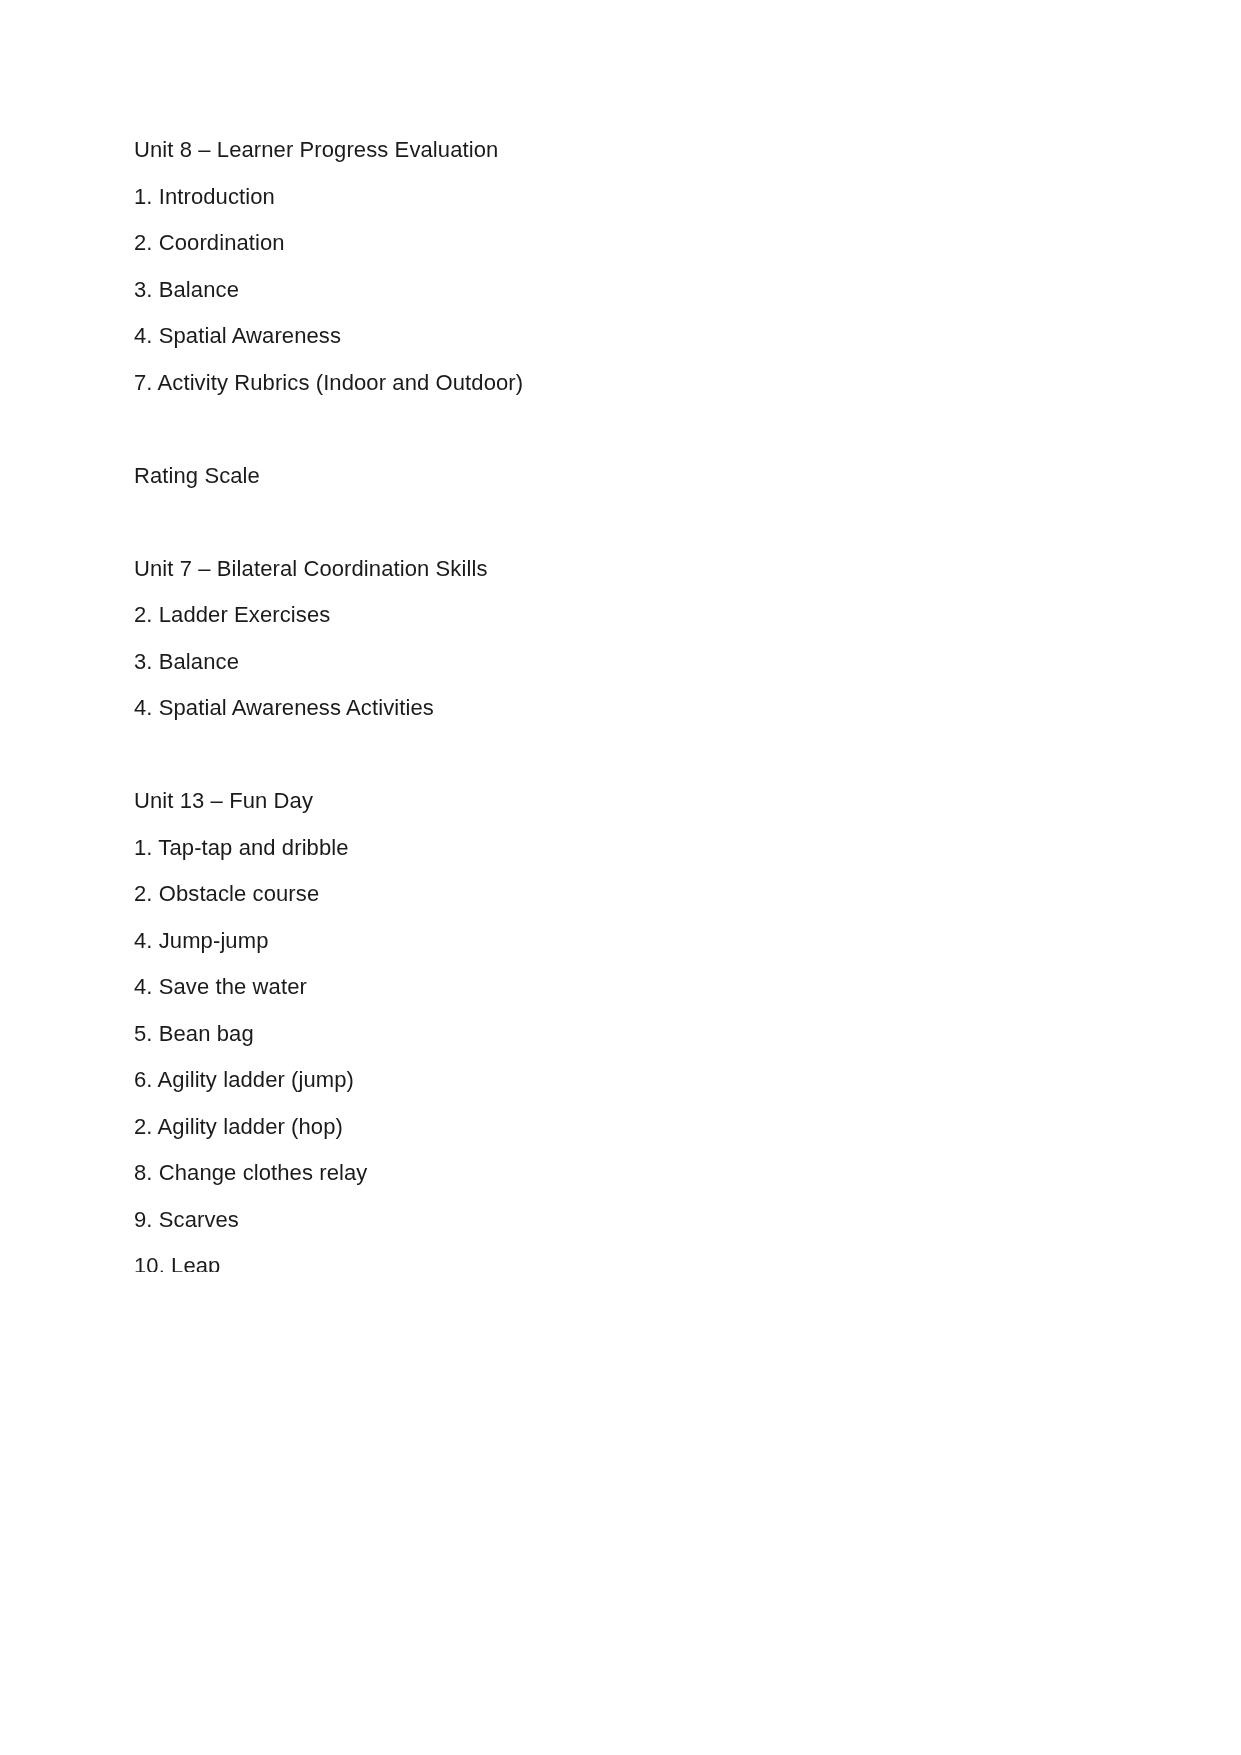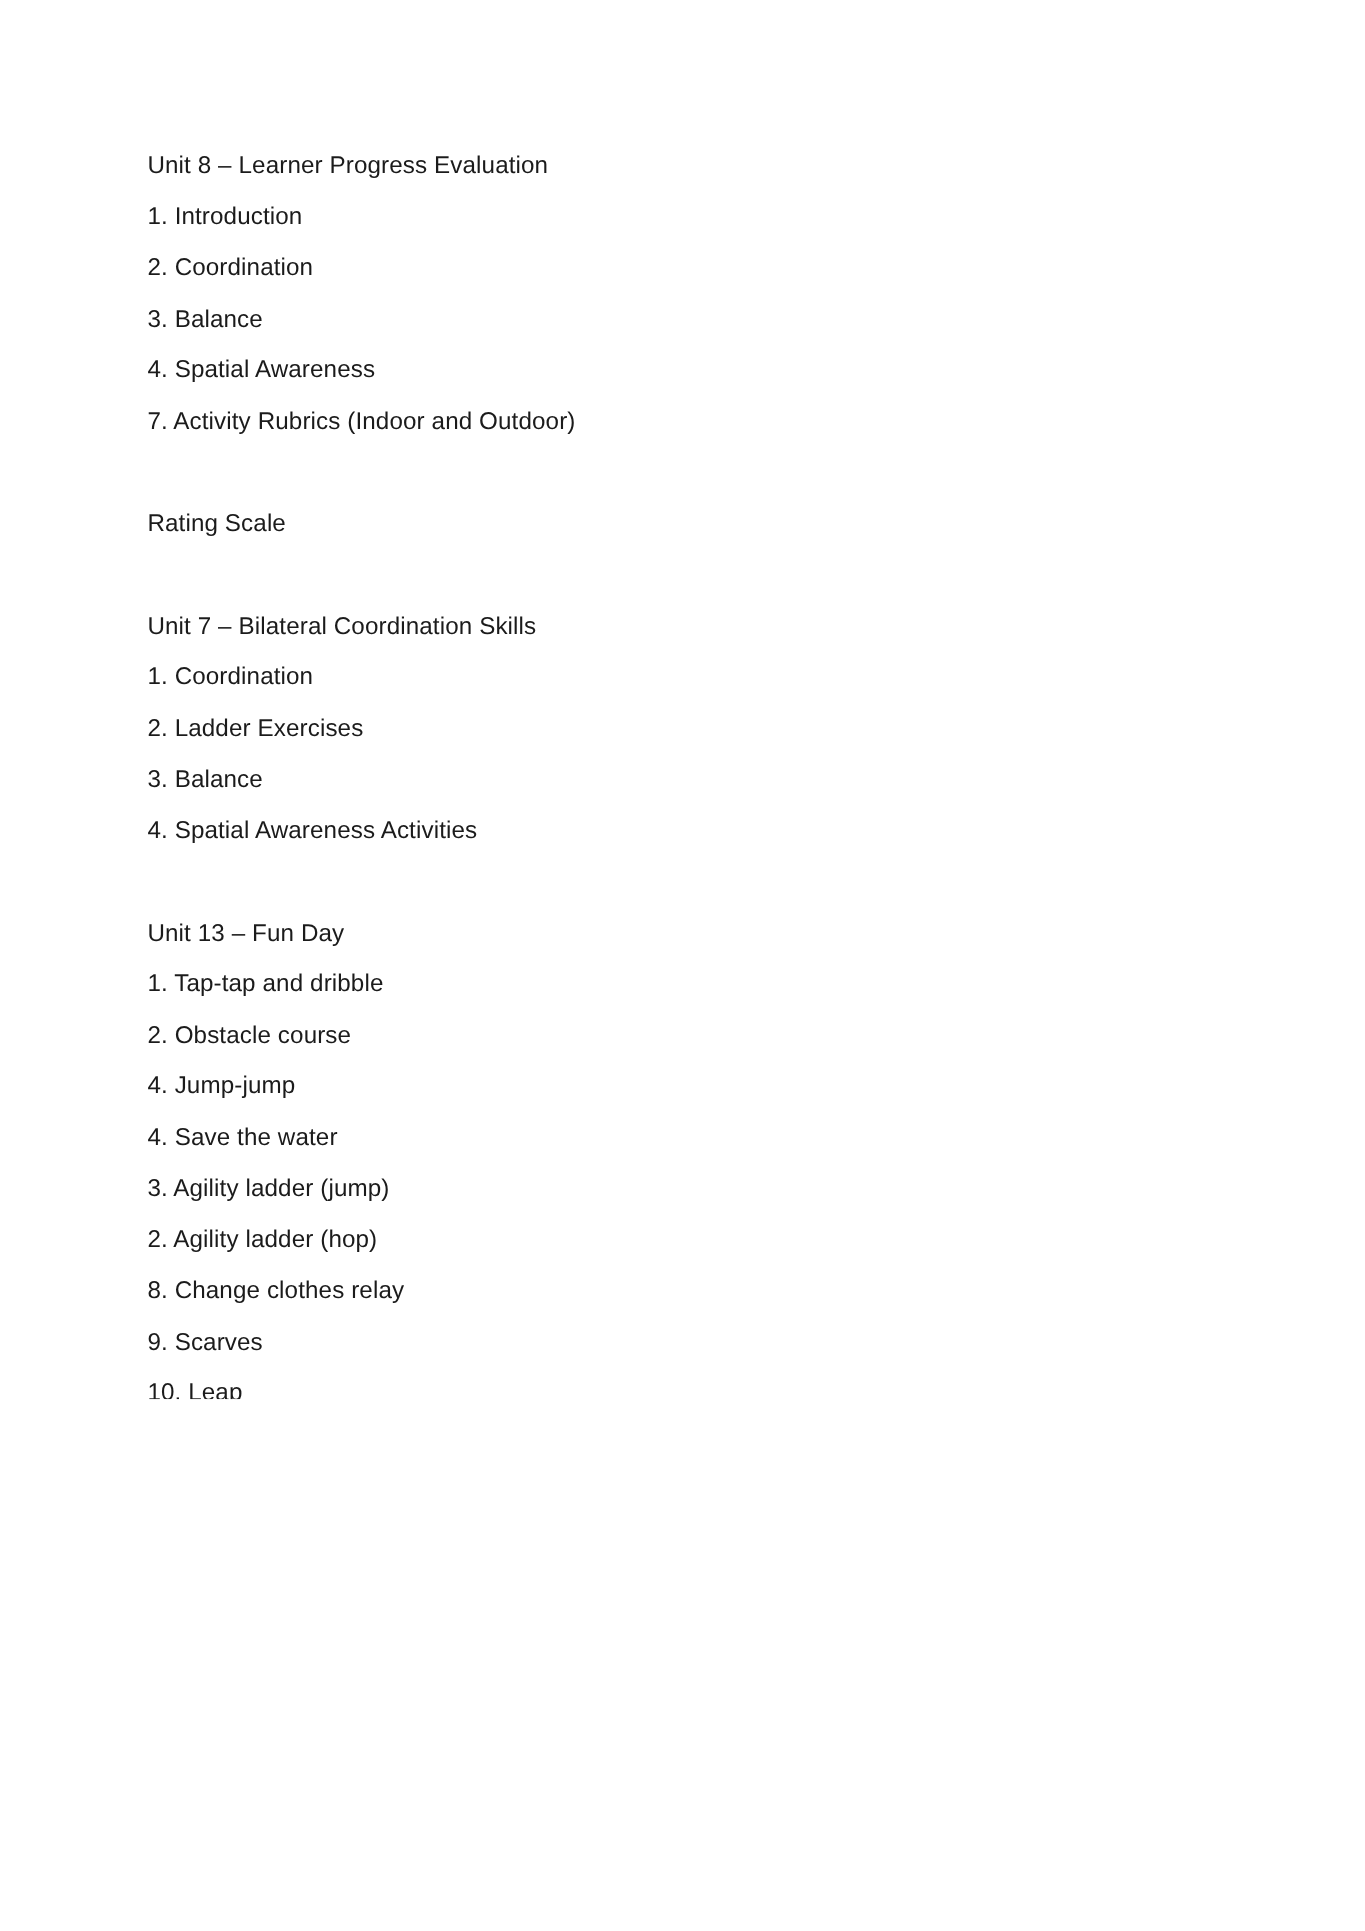--- a/index.html
+++ b/index.html
@@ -65,35 +65,35 @@
     <p class="para blank"></p>
 
     <div class="section">
       <p class="para">Rating Scale</p>
     </div>
 
     <p class="para blank"></p>
 
     <div class="section">
       <p class="para">Unit 7 – Bilateral Coordination Skills</p>
-      <p class="para">1. Coordination</p>
       <p class="para">2. Ladder Exercises</p>
       <p class="para">3. Balance</p>
       <p class="para">4. Spatial Awareness Activities</p>
     </div>
 
     <p class="para blank"></p>
 
     <div class="section">
       <p class="para">Unit 13 – Fun Day</p>
       <p class="para">1. Tap-tap and dribble</p>
       <p class="para">2. Obstacle course</p>
       <p class="para">4. Jump-jump</p>
       <p class="para">4. Save the water</p>
-      <p class="para">3. Agility ladder (jump)</p>
+      <p class="para">5. Bean bag</p>
+      <p class="para">6. Agility ladder (jump)</p>
       <p class="para">2. Agility ladder (hop)</p>
       <p class="para">8. Change clothes relay</p>
       <p class="para">9. Scarves</p>
       <p class="para">10. Leap</p>
     </div>
 
   </div>
 </div>
 
 </body></html>

